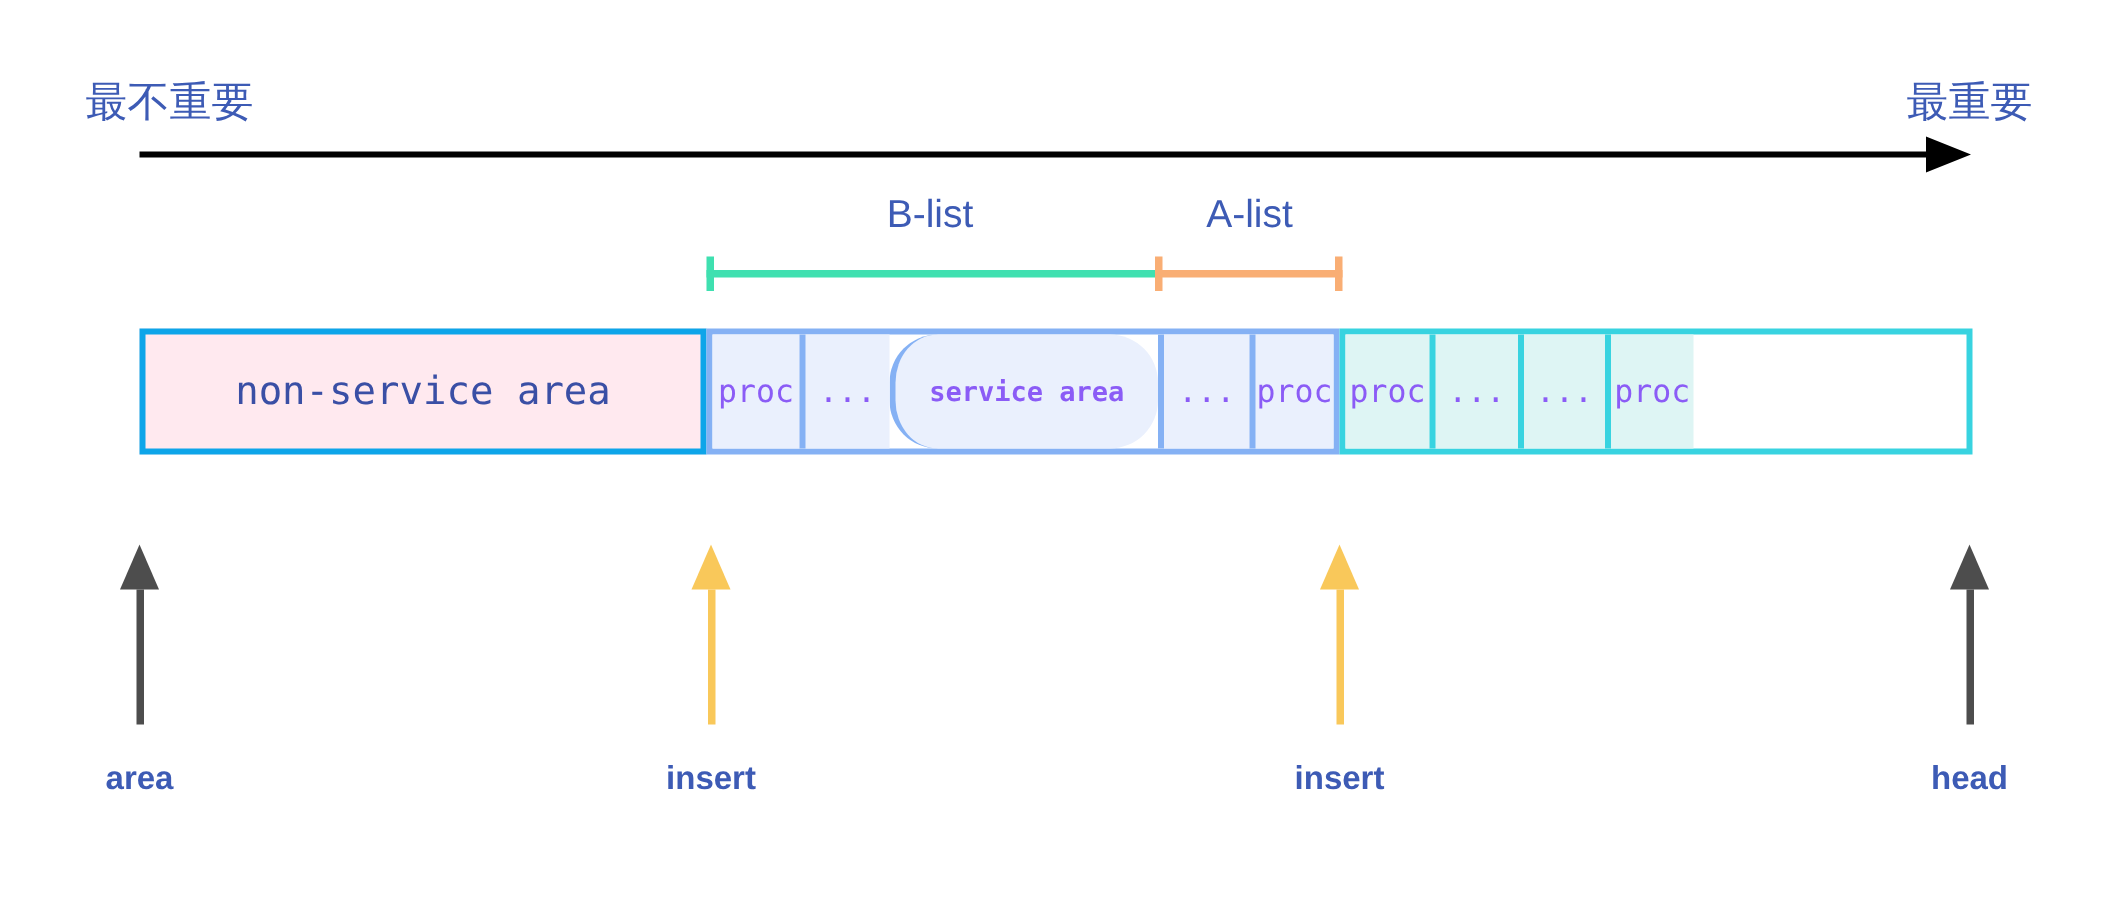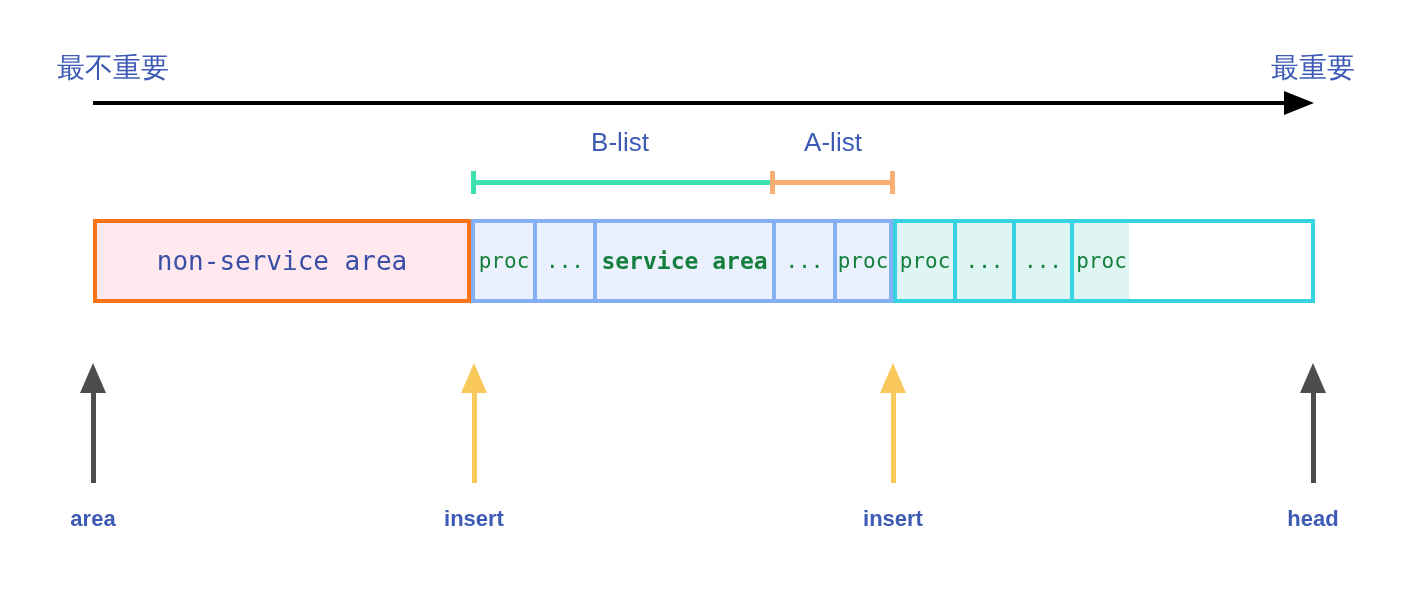--- a/index.html
+++ b/index.html
@@ -47,42 +47,42 @@
   .a-cap-l{left:770px;background:#f9ae74;}
   .a-cap-r{left:890px;background:#f9ae74;}
   
   .bar-box{
     position:absolute;top:219px;height:84px;
     box-sizing:border-box;
     display:flex;align-items:center;justify-content:center;
   }
   .non-service{
     left:93px;width:378px;
-    background:#ffe9ef;border:4px solid #f97316;
+    background:#ffe9ef;border:4px solid #0ea5e9;
     font-family:"DejaVu Sans Mono", monospace;
     font-size:26px;color:#3a4fa5;white-space:nowrap;
   }
   .group{
     position:absolute;top:219px;height:84px;
     box-sizing:border-box;display:flex;align-items:stretch;
   }
   .b-group{left:471px;width:422px;border:4px solid #85b1f4;}
   .a-group{left:893px;width:422px;border:4px solid #38d3e0;}
   .cell{
     box-sizing:border-box;
     display:flex;align-items:center;justify-content:center;
     font-family:"DejaVu Sans Mono", monospace;
-    font-size:21px;color:#15803d;white-space:nowrap;
+    font-size:21px;color:#8b5cf6;white-space:nowrap;
     overflow:hidden;
   }
   .b-group .cell{background:#eaf0fd;}
   .b-group .cell + .cell{border-left:4px solid #85b1f4;}
   .a-group .cell{background:#def5f4;}
   .a-group .cell + .cell{border-left:4px solid #38d3e0;}
-  .cell.em{font-weight:bold;font-size:23px;}
+  .cell.em{font-weight:bold;font-size:18px;border-radius:32px;}
   
   .pointer{position:absolute;top:363px;width:26px;transform:translateX(-13px);}
   .pointer .head{
     width:0;height:0;margin:0 auto;
     border-left:13px solid transparent;
     border-right:13px solid transparent;
     border-bottom:30px solid #4d4d4d;
   }
   .pointer .shaft{width:5px;height:90px;margin:0 auto;background:#4d4d4d;}
   .pointer.yellow .head{border-bottom-color:#f9c85a;}

